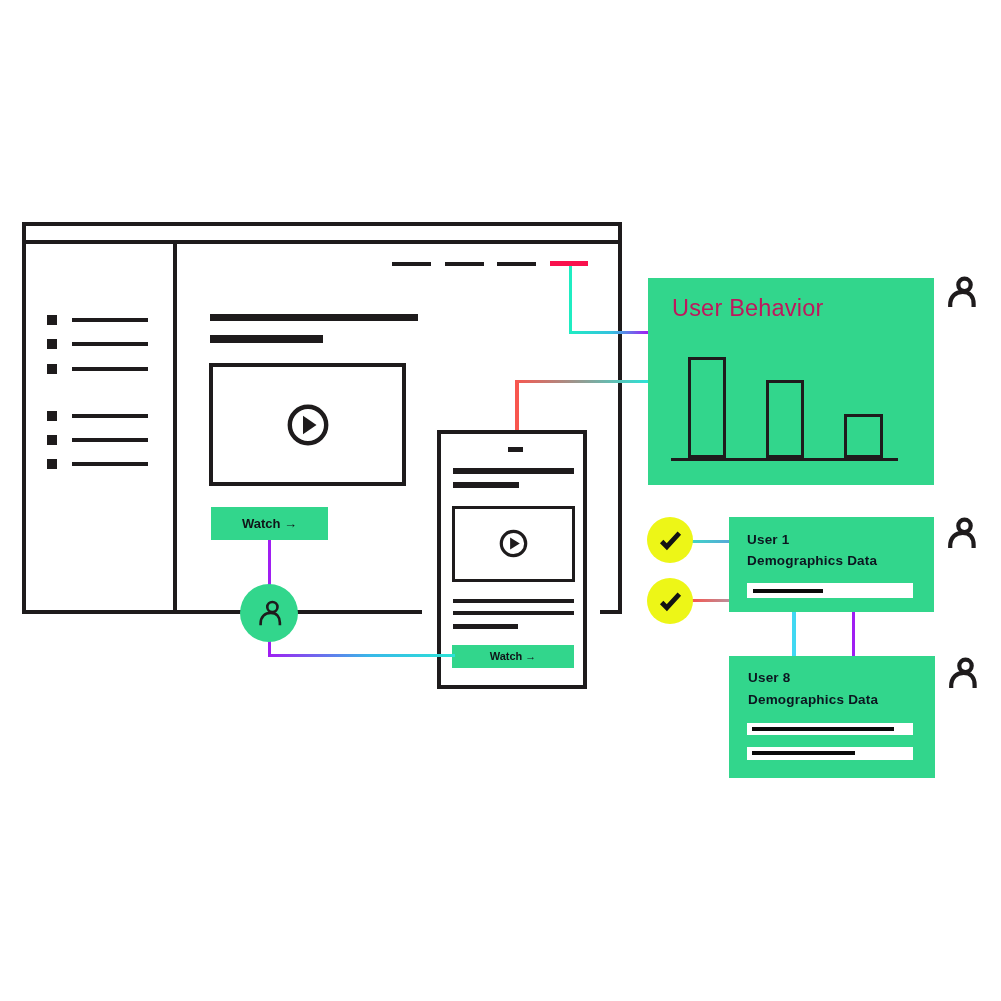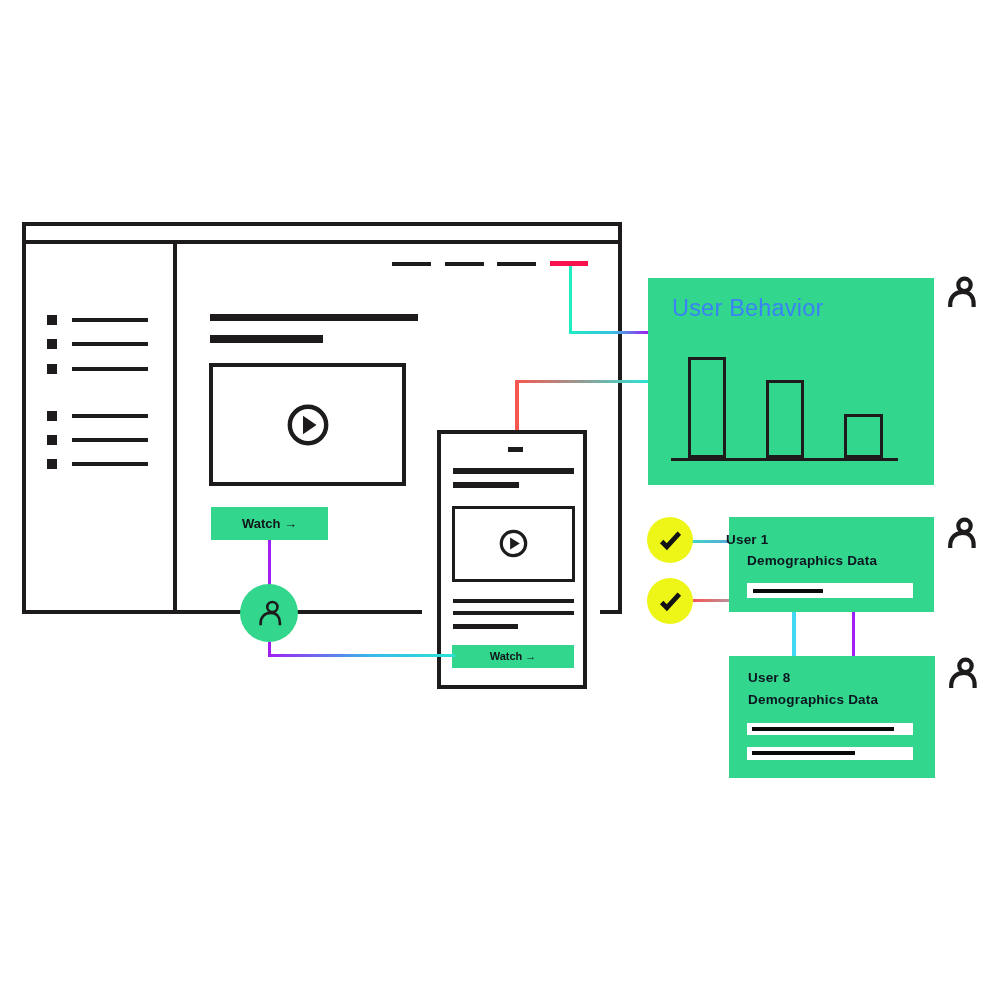--- a/index.html
+++ b/index.html
@@ -35,21 +35,21 @@
     border:4px solid var(--ink);z-index:4;}
   .phone-el{z-index:5;}
   .phone-video{left:452px;top:506px;width:122.5px;height:75.5px;border:3.5px solid var(--ink);z-index:5;
     display:flex;align-items:center;justify-content:center;background:#fff;}
   .phone-watch{left:452px;top:644.5px;width:122px;height:23px;background:var(--green);z-index:5;
     display:flex;align-items:center;justify-content:center;font-size:11px;font-weight:700;color:#101418;}
 
   
   .card{background:var(--green);z-index:1;}
   .ub-card{left:648px;top:278px;width:286px;height:207px;}
-  .ub-title{left:672px;top:295px;font-size:23.5px;font-weight:500;letter-spacing:.2px;z-index:2;color:#3b82f6;}
+  .ub-title{left:672px;top:295px;font-size:23.5px;font-weight:500;letter-spacing:.2px;z-index:2;color:#be185d;}
   .chart-baseline{left:671px;top:457.5px;width:227px;height:3.5px;z-index:2;}
   .ub-chart{left:687.5px;top:356.5px;width:196px;height:101px;z-index:2;}
   .ub-bar{position:absolute;bottom:0;width:38.5px;border:3.5px solid var(--ink);background:transparent;box-sizing:border-box;}
 
   .u1-card{left:729px;top:517px;width:205px;height:95px;}
   .u2-card{left:729px;top:656px;width:206px;height:122px;}
   .card-title{font-size:13.5px;font-weight:600;color:#0c1620;z-index:2;letter-spacing:.2px;}
   .field{background:#fff;z-index:2;}
   .field-line{background:#0a0a0a;z-index:3;}
 
@@ -205,21 +205,21 @@
   </div>
   <div class="abs check-circle" style="left:647px;top:578px">
     <span>
       <svg width="27" height="27" viewBox="0 0 26 26">
         <path d="M4.5 14 L9.5 19 L21.5 5.8" fill="none" stroke="#131313" stroke-width="4.6"></path>
       </svg>
     </span>
   </div>
 
   <div class="abs card u1-card"></div>
-  <div class="abs card-title" style="left:726px;top:532px">User 1</div>
+  <div class="abs card-title" style="left:747px;top:532px">User 1</div>
   <div class="abs card-title" style="left:747px;top:553px">Demographics Data</div>
   <div class="abs field" style="left:747px;top:582.5px;width:166px;height:15px"></div>
   <div class="abs field-line" style="left:752.5px;top:588.5px;width:70.5px;height:4px"></div>
 
   <div class="abs card u2-card"></div>
   <div class="abs card-title" style="left:748px;top:670px">User 8</div>
   <div class="abs card-title" style="left:748px;top:692px">Demographics Data</div>
   <div class="abs field" style="left:747px;top:722.5px;width:166px;height:12.5px"></div>
   <div class="abs field-line" style="left:752px;top:727px;width:142px;height:4px"></div>
   <div class="abs field" style="left:747px;top:746.5px;width:166px;height:13px"></div>

